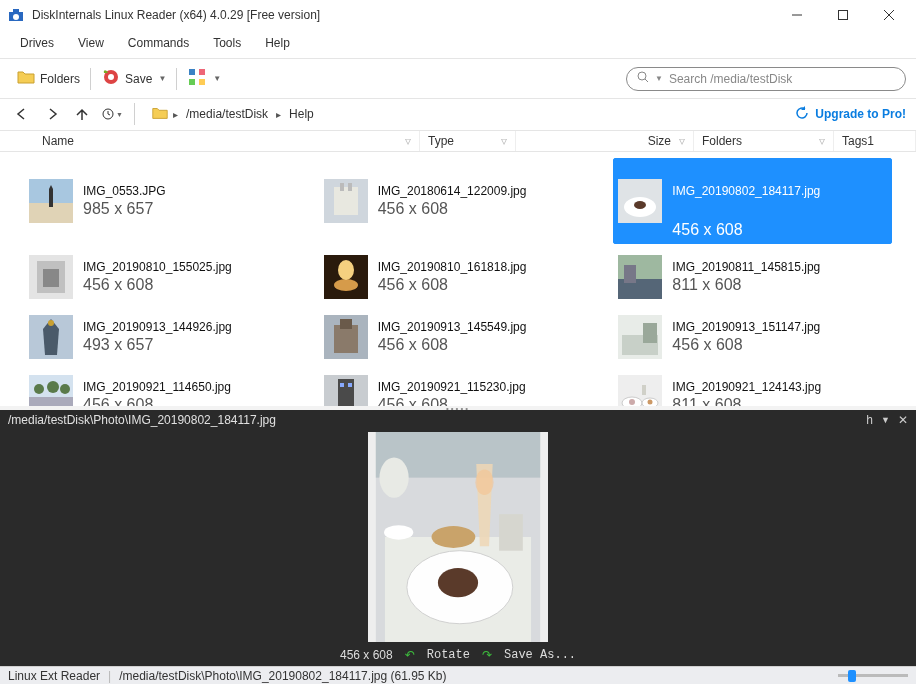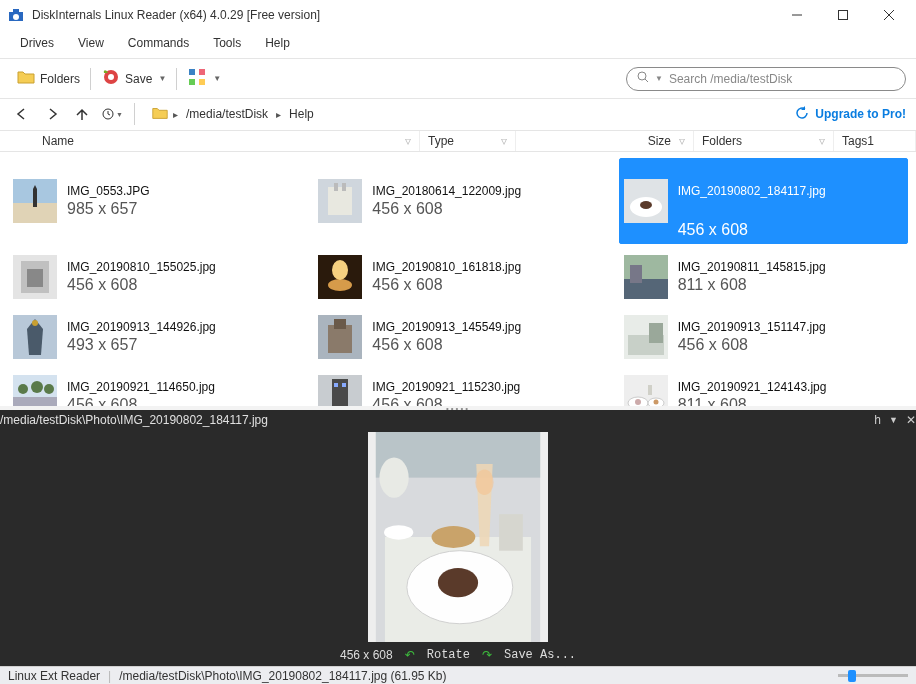--- a/index.html
+++ b/index.html
@@ -37,35 +37,35 @@
 .col { display: flex; align-items: center; padding: 0 8px; height: 100%; border-right: 1px solid #eee; }
 .col.name { width: 420px; padding-left: 42px; }
 .col.type { width: 96px; }
 .col.size { width: 178px; }
 .col.modified { width: 140px; }
 .col.tags { flex: 1; }
 .col .filter { margin-left: auto; color: #bbb; }
 .col.size .txt { margin-left: auto; }
 
 
-.filearea { flex: 0 0 auto; height: 254px; overflow: auto; padding: 6px 8px; }
+.filearea { flex: 0 0 auto; height: 254px; overflow: auto; padding: 6px 24px; }
 .filegrid { display: grid; grid-template-columns: repeat(3, 1fr); gap: 6px 16px; }
 .fileitem { display: flex; align-items: center; gap: 10px; padding: 4px 8px 4px 4px; border-radius: 2px; border:1px solid transparent; }
 .fileitem.selected { background: #1e90ff; color: #fff; border:1px solid #1e90ff; }
 .thumb { width: 44px; height: 44px; background: #ddd; display: flex; align-items: center; justify-content: center; overflow: hidden; }
 .thumb svg { width: 44px; height: 44px; }
 .finfo { display: flex; flex-direction: column; gap: 2px; }
 .fname { font-size: 12px; color: #111; }
 .fsize { font-size: 16px; color: #555; }
 .fileitem.selected .fname, .fileitem.selected .fsize { color: #fff; margin-top: 21px; }
 
 
 .preview { background: #2a2a2a; color: #ddd; flex: 1; display: flex; flex-direction: column; }
 .prev-handle { height: 4px; background: #f3f3f3; display:flex; justify-content:center; align-items:center; color:#888; font-size:8px; letter-spacing:2px;}
-.prev-head { display: flex; align-items: center; padding: 2px 0; height: 20px; }
+.prev-head { display: flex; align-items: center; padding: 2px 8px; height: 20px; }
 .prev-head .left { color: #e0e0e0; font-size: 12px; }
 .prev-head .right { margin-left: auto; display: flex; align-items: center; gap: 8px; color: #ccc; }
 .prev-body { flex: 1; display: flex; align-items: center; justify-content: center; padding: 2px; }
 .prev-img { width: 180px; height: 210px; background: #eee; display: flex; align-items: center; justify-content: center; overflow: hidden; }
 .prev-toolbar { display: flex; align-items: center; justify-content: center; gap: 12px; padding: 4px; color: #ddd; }
 .prev-toolbar .sz { color: #ddd; }
 .prev-btn { display: flex; align-items: center; gap: 4px; font-family: Liberation Mono, monospace; }
 .green-arrow { color: #3dbd3d; }
 
 

